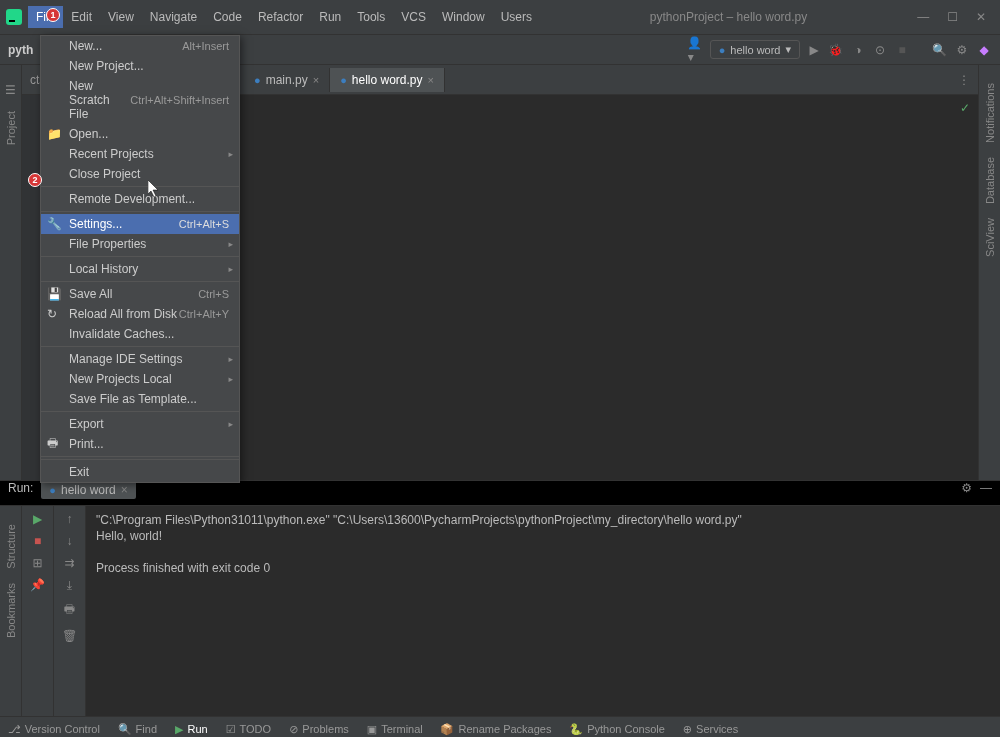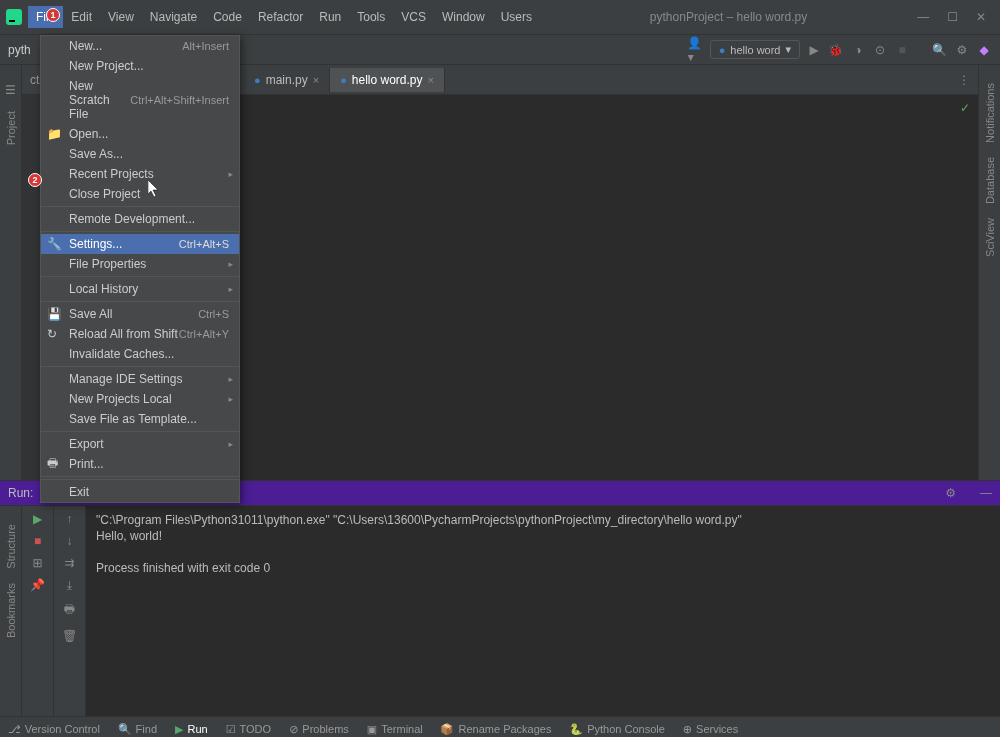--- a/index.html
+++ b/index.html
@@ -25,21 +25,21 @@
 .tab.active { background: #4e5254; color: #fff; }
 .tab-close { color: #888; font-size: 11px; }
 .py-icon { color: #3c7ebf; font-size: 11px; }
 .editor-wrap { flex: 1; display: flex; flex-direction: column; }
 .editor-body { flex: 1; display: flex; background: #2b2b2b; position: relative; }
 .gutter { width: 40px; background: #313335; color: #606366; text-align: right; padding: 2px 8px 0 0; font-family: Consolas, monospace; font-size: 12px; line-height: 18px; }
 .code-area { flex: 1; padding: 2px 6px; font-family: Consolas, monospace; font-size: 12px; line-height: 18px; color: #a9b7c6; position:relative; }
 .code-area .fn { color: #a9b7c6; }
 .code-area .str { color: #6a8759; }
 .check { position:absolute; top:4px; right:8px; color:#59a869; }
-.run-panel-header { height: 26px; background: #4c1d95; border-top: 1px solid #323232; border-bottom: 1px solid #323232; display: flex; align-items: center; padding: 0 8px; gap: 24px; }
+.run-panel-header { height: 26px; background: #000000; border-top: 1px solid #323232; border-bottom: 1px solid #323232; display: flex; align-items: flex-start; padding: 0 8px; gap: 8px; }
 .run-panel-header .spacer { flex:1; }
 .run-panel { height: 210px; display: flex; background: #2b2b2b; }
 .run-left-tools { width: 32px; background: #3c3f41; border-right: 1px solid #323232; display:flex; flex-direction:column; align-items:center; padding-top:6px; gap:8px; }
 .run-left-tools2 { width: 32px; background: #3c3f41; border-right: 1px solid #323232; display:flex; flex-direction:column; align-items:center; padding-top:6px; gap:8px; }
 .run-output { flex: 1; padding: 6px 10px; font-family: Consolas, monospace; font-size: 12px; color: #bbb; line-height: 16px; white-space: pre; overflow:hidden; }
 .bottom-tabs { height: 25px; background: #3c3f41; border-top: 1px solid #323232; display: flex; align-items: center; padding: 0 8px; gap: 18px; font-size: 11px; color: #999; }
 .bottom-tabs .btab { display: flex; align-items: center; gap: 4px; }
 
 .dropdown { position: absolute; left: 40px; top: 35px; width: 200px; background: #46484a; border: 1px solid #555; box-shadow: 2px 2px 8px rgba(0,0,0,0.5); z-index: 100; }
 .dd-item { padding: 3px 10px 3px 28px; font-size: 12px; color: #ccc; display: flex; align-items: center; position: relative; }
@@ -79,21 +79,21 @@
   <div class="title-text">pythonProject – hello word.py</div>
   <div class="win-controls">
     <span>—</span>
     <span>☐</span>
     <span>✕</span>
   </div>
 </div>
 
 <div class="toolbar">
   <div class="toolbar-left">
-    <span style="font-weight:normal;color:#ccc">pyth</span>
+    <span style="font-weight:bold;color:#ccc">pyth</span>
   </div>
   <span class="tb-icon">👤▾</span>
   <div class="run-config">
     <span class="py-icon">●</span>
     <span>hello word</span>
     <span>▾</span>
   </div>
   <span class="tb-icon run-btn">▶</span>
   <span class="tb-icon" style="color:#59a869">🐞</span>
   <span class="tb-icon">◑</span>
@@ -239,23 +239,20 @@
     </div>
     <div class="dd-item">
       <span>New Scratch File</span>
       <span class="shortcut">Ctrl+Alt+Shift+Insert</span>
     </div>
     <div class="dd-item">
       <span class="dd-icon">📁</span>
       <span>Open...</span>
     </div>
     <div class="dd-item">
-      <span>Save As...</span>
-    </div>
-    <div class="dd-item">
       <span>Recent Projects</span>
       <span class="arrow">▸</span>
     </div>
     <div class="dd-item">
       <span>Close Project</span>
     </div>
     <div class="dd-sep"></div>
     <div class="dd-item">
       <span>Remote Development...</span>
     </div>
@@ -275,21 +272,21 @@
       <span class="arrow">▸</span>
     </div>
     <div class="dd-sep"></div>
     <div class="dd-item">
       <span class="dd-icon">💾</span>
       <span>Save All</span>
       <span class="shortcut">Ctrl+S</span>
     </div>
     <div class="dd-item">
       <span class="dd-icon">↻</span>
-      <span>Reload All from Shift</span>
+      <span>Reload All from Disk</span>
       <span class="shortcut">Ctrl+Alt+Y</span>
     </div>
     <div class="dd-item">
       <span>Invalidate Caches...</span>
     </div>
     <div class="dd-sep"></div>
     <div class="dd-item">
       <span>Manage IDE Settings</span>
       <span class="arrow">▸</span>
     </div>

